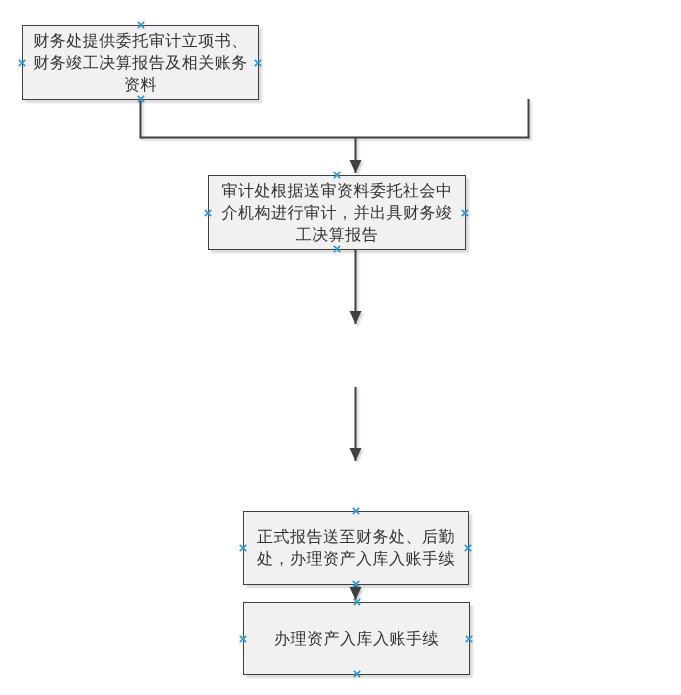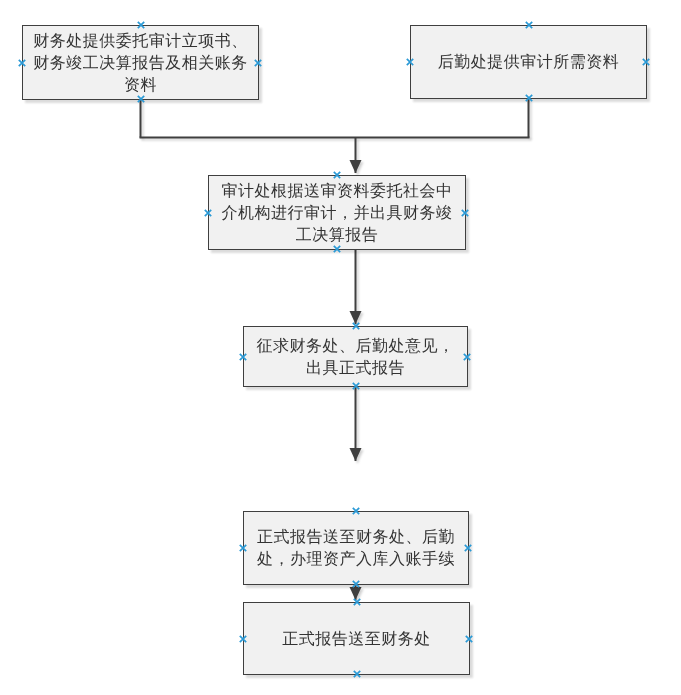--- a/index.html
+++ b/index.html
@@ -119,43 +119,20 @@
           <path d="M1.3 1.3 L7.7 7.7 M7.7 1.3 L1.3 7.7"></path>
         </svg>
       </span>
       <span class="cp cp-left">
         <svg width="9" height="9" viewBox="0 0 9 9">
           <path d="M1.3 1.3 L7.7 7.7 M7.7 1.3 L1.3 7.7"></path>
         </svg>
       </span>
     </div>
 
-  <div class="node" id="node-logistics">
-    <div class="node-label">后勤处提供审计所需资料</div>
-  <span class="cp cp-top">
-        <svg width="9" height="9" viewBox="0 0 9 9">
-          <path d="M1.3 1.3 L7.7 7.7 M7.7 1.3 L1.3 7.7"></path>
-        </svg>
-      </span>
-      <span class="cp cp-right">
-        <svg width="9" height="9" viewBox="0 0 9 9">
-          <path d="M1.3 1.3 L7.7 7.7 M7.7 1.3 L1.3 7.7"></path>
-        </svg>
-      </span>
-      <span class="cp cp-bottom">
-        <svg width="9" height="9" viewBox="0 0 9 9">
-          <path d="M1.3 1.3 L7.7 7.7 M7.7 1.3 L1.3 7.7"></path>
-        </svg>
-      </span>
-      <span class="cp cp-left">
-        <svg width="9" height="9" viewBox="0 0 9 9">
-          <path d="M1.3 1.3 L7.7 7.7 M7.7 1.3 L1.3 7.7"></path>
-        </svg>
-      </span>
-    </div>
 
   <div class="node" id="node-audit">
     <div class="node-label">审计处根据送审资料委托社会中
 介机构进行审计，并出具财务竣
 工决算报告</div>
   <span class="cp cp-top">
         <svg width="9" height="9" viewBox="0 0 9 9">
           <path d="M1.3 1.3 L7.7 7.7 M7.7 1.3 L1.3 7.7"></path>
         </svg>
       </span>
@@ -169,44 +146,20 @@
           <path d="M1.3 1.3 L7.7 7.7 M7.7 1.3 L1.3 7.7"></path>
         </svg>
       </span>
       <span class="cp cp-left">
         <svg width="9" height="9" viewBox="0 0 9 9">
           <path d="M1.3 1.3 L7.7 7.7 M7.7 1.3 L1.3 7.7"></path>
         </svg>
       </span>
     </div>
 
-  <div class="node" id="node-opinions">
-    <div class="node-label">征求财务处、后勤处意见，
-出具正式报告</div>
-  <span class="cp cp-top">
-        <svg width="9" height="9" viewBox="0 0 9 9">
-          <path d="M1.3 1.3 L7.7 7.7 M7.7 1.3 L1.3 7.7"></path>
-        </svg>
-      </span>
-      <span class="cp cp-right">
-        <svg width="9" height="9" viewBox="0 0 9 9">
-          <path d="M1.3 1.3 L7.7 7.7 M7.7 1.3 L1.3 7.7"></path>
-        </svg>
-      </span>
-      <span class="cp cp-bottom">
-        <svg width="9" height="9" viewBox="0 0 9 9">
-          <path d="M1.3 1.3 L7.7 7.7 M7.7 1.3 L1.3 7.7"></path>
-        </svg>
-      </span>
-      <span class="cp cp-left">
-        <svg width="9" height="9" viewBox="0 0 9 9">
-          <path d="M1.3 1.3 L7.7 7.7 M7.7 1.3 L1.3 7.7"></path>
-        </svg>
-      </span>
-    </div>
 
   <div class="node" id="node-delivery">
     <div class="node-label">正式报告送至财务处、后勤
 处，办理资产入库入账手续</div>
   <span class="cp cp-top">
         <svg width="9" height="9" viewBox="0 0 9 9">
           <path d="M1.3 1.3 L7.7 7.7 M7.7 1.3 L1.3 7.7"></path>
         </svg>
       </span>
       <span class="cp cp-right">
@@ -220,21 +173,21 @@
         </svg>
       </span>
       <span class="cp cp-left">
         <svg width="9" height="9" viewBox="0 0 9 9">
           <path d="M1.3 1.3 L7.7 7.7 M7.7 1.3 L1.3 7.7"></path>
         </svg>
       </span>
     </div>
 
   <div class="node" id="node-archive">
-    <div class="node-label">正式报告送至财务处</div>
+    <div class="node-label">办理资产入库入账手续</div>
   <span class="cp cp-top">
         <svg width="9" height="9" viewBox="0 0 9 9">
           <path d="M1.3 1.3 L7.7 7.7 M7.7 1.3 L1.3 7.7"></path>
         </svg>
       </span>
       <span class="cp cp-right">
         <svg width="9" height="9" viewBox="0 0 9 9">
           <path d="M1.3 1.3 L7.7 7.7 M7.7 1.3 L1.3 7.7"></path>
         </svg>
       </span>

